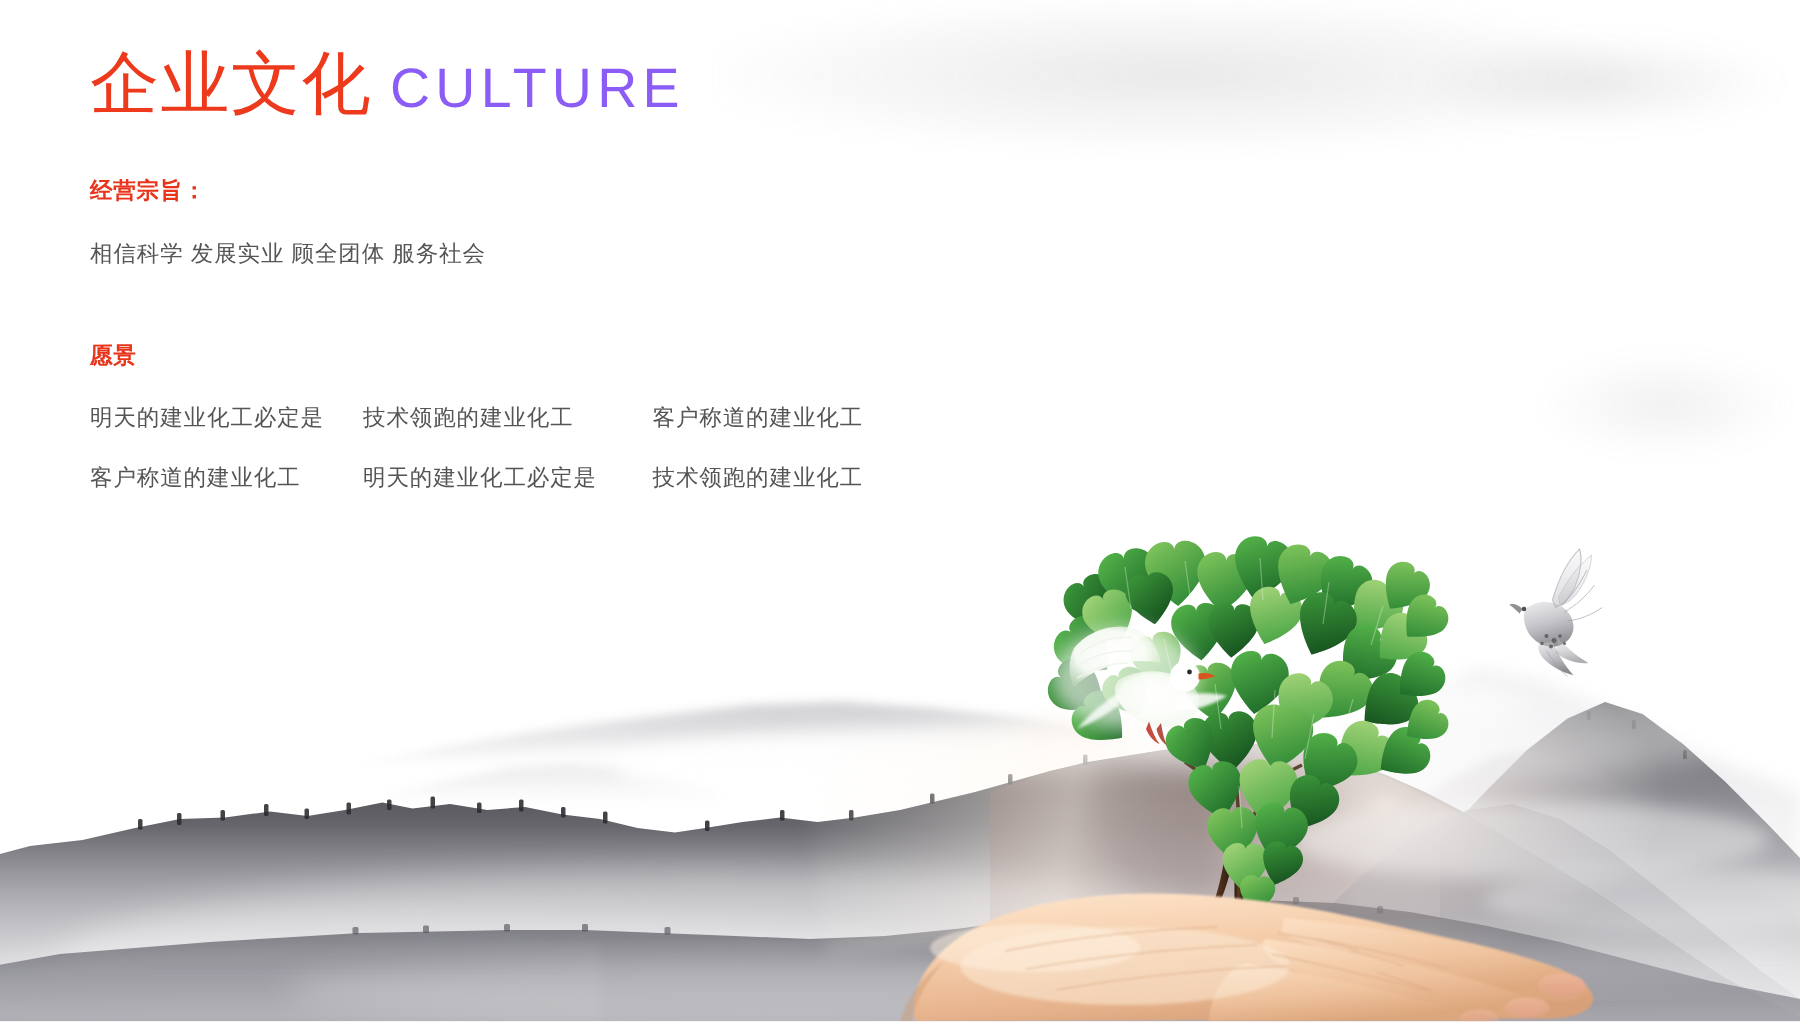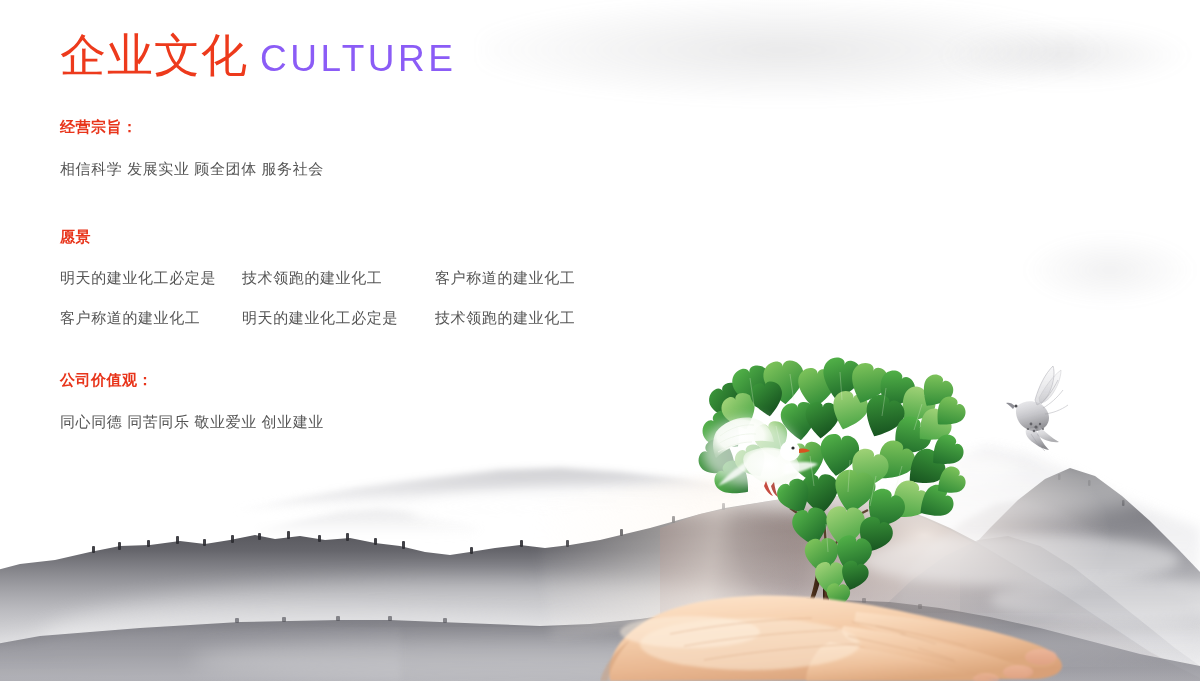--- a/index.html
+++ b/index.html
@@ -664,19 +664,15 @@
           <span class="vision-cell c2">客户称道的建业化工</span>
         </div>
         <div class="vision-row">
           <span class="vision-cell c0">客户称道的建业化工</span>
           <span class="vision-cell c1">明天的建业化工必定是</span>
           <span class="vision-cell c2">技术领跑的建业化工</span>
         </div>
       </div>
     </div>
 
-    <div class="section" id="sec-values">
-      <div class="section-heading">公司价值观：</div>
-      <div class="section-line">同心同德  同苦同乐  敬业爱业  创业建业</div>
-    </div>
 
   </div>
 </div>
 
 </body></html>

